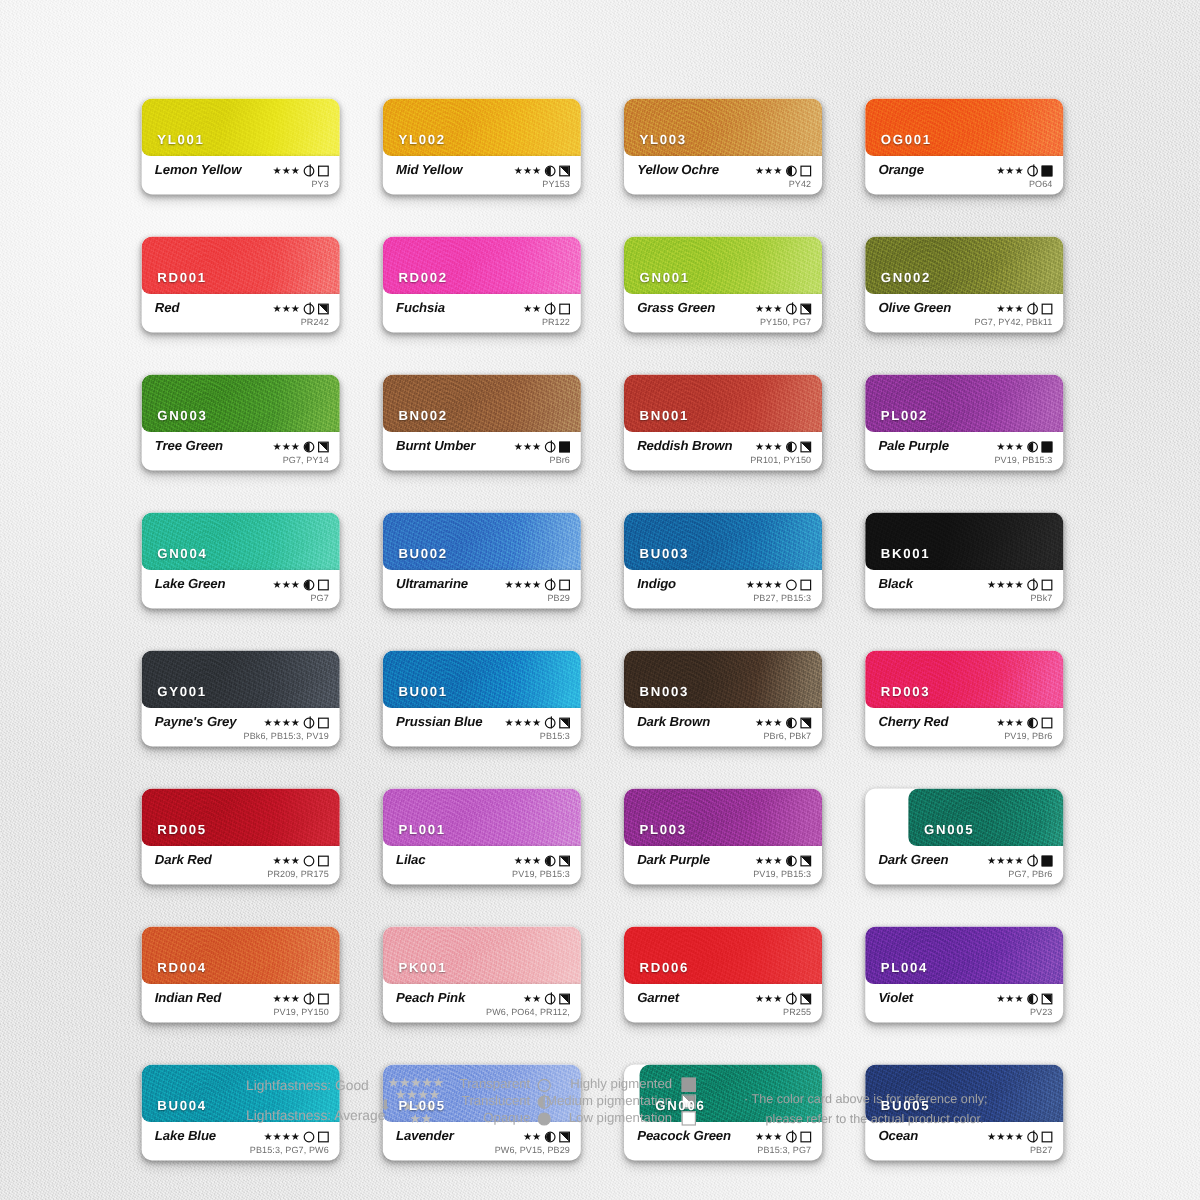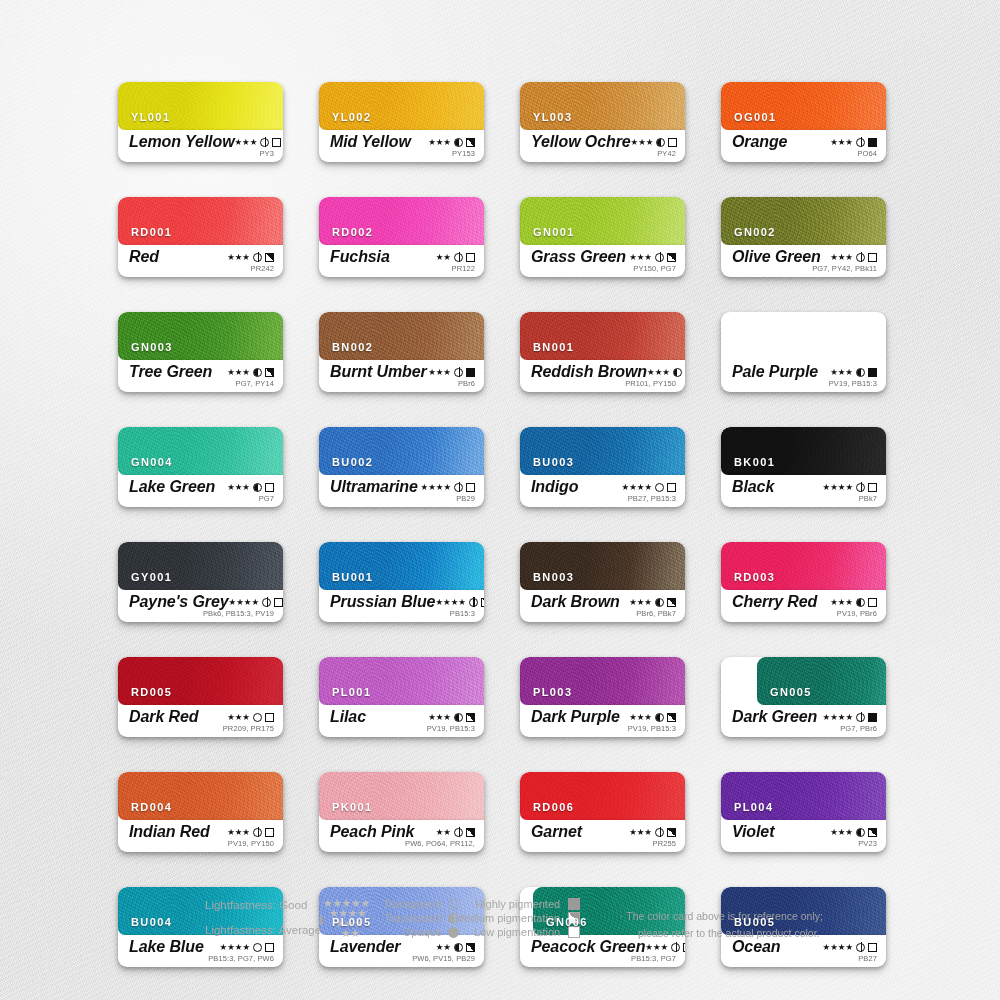--- a/index.html
+++ b/index.html
@@ -57,21 +57,21 @@
     color:#fff;font-size:11px;font-weight:bold;letter-spacing:1.4px;
     text-shadow:0 1px 1.5px rgba(0,0,0,.45);
     z-index:3;
   }
   .info{
     position:absolute;left:0;right:0;top:48px;bottom:0;
     padding:4px 9px 0 11px;
   }
   .row1{display:flex;align-items:center;justify-content:space-between;height:16px;}
   .pname{
-    font-size:16px;font-style:italic;font-weight:bold;color:#111;
+    font-size:11px;font-style:italic;font-weight:bold;color:#111;
     white-space:nowrap;letter-spacing:-.1px;
   }
   .marks{display:flex;align-items:center;gap:3px;}
   .stars{font-size:8.5px;color:#111;letter-spacing:0px;line-height:1;}
   .pigs{
     position:absolute;right:9px;top:19px;
     font-size:7.5px;color:#6d6d6d;letter-spacing:.1px;white-space:nowrap;
   }
   
   .op{display:inline-block;width:9px;height:9px;border-radius:50%;
@@ -317,20 +317,24 @@
           <div class="marks">
             <span class="stars">★★★</span>
             <span class="op translucent"></span>
             <span class="pg medium"></span>
           </div>
         </div>
         <div class="pigs">PR101,  PY150</div>
       </div>
     </div>
     <div class="card">
+      <div class="swatch" style="background: linear-gradient(100deg, rgb(138, 51, 149) 0%, rgb(138, 51, 149) 38%, rgb(152, 62, 163) 62%, rgb(172, 92, 180) 88%, rgb(172, 92, 180) 100%);">
+        <div class="tex"></div>
+        <div class="code">PL002</div>
+      </div>
       <div class="info">
         <div class="row1">
           <div class="pname">Pale Purple</div>
           <div class="marks">
             <span class="stars">★★★</span>
             <span class="op translucent"></span>
             <span class="pg high"></span>
           </div>
         </div>
         <div class="pigs">PV19,  PB15:3</div>

